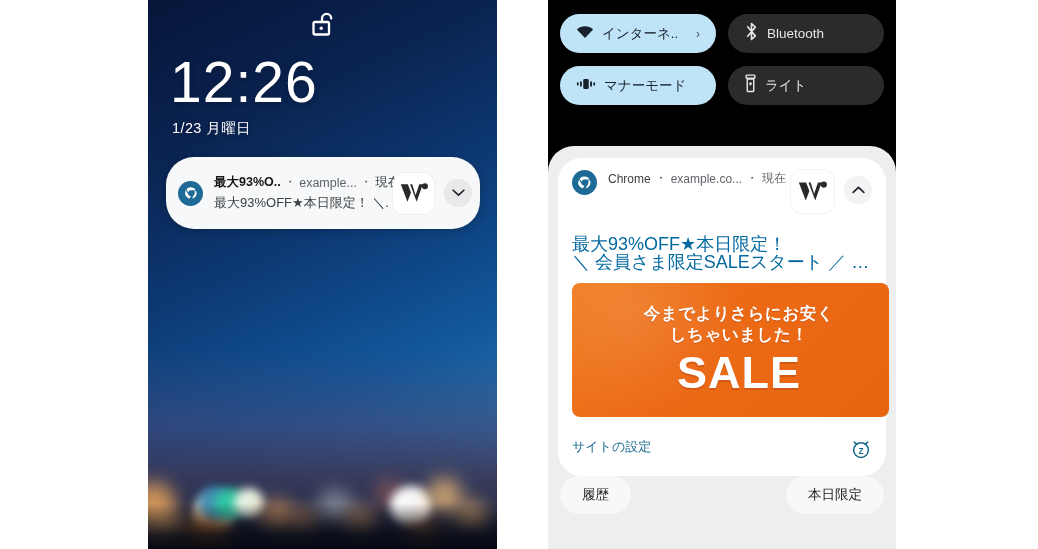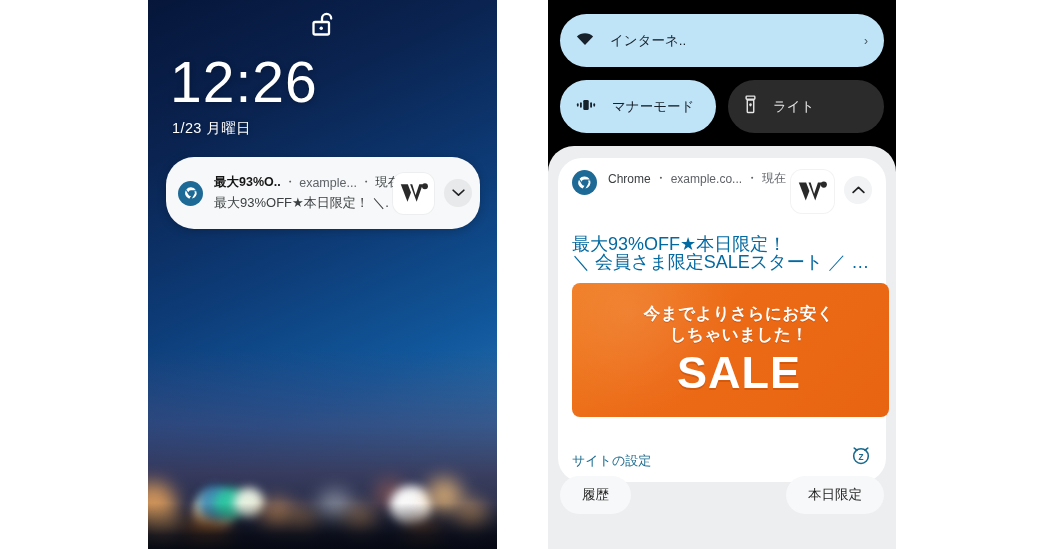--- a/index.html
+++ b/index.html
@@ -62,22 +62,22 @@
   .chev-circle{
     width:28px;height:28px;border-radius:50%;background:#e7e9ea;flex:0 0 auto;
     display:flex;align-items:center;justify-content:center;margin-left:10px;margin-right:2px;
   }
 
   
   .shade{position:absolute;left:548px;top:0;width:348px;height:549px;background:#000000;overflow:hidden;}
   .qs{position:absolute;left:0;top:0;width:348px;padding:14px 12px 0 12px;box-sizing:border-box;}
   .qs-row{display:flex;gap:12px;margin-bottom:13px;}
   .tile{
-    flex:1 1 0;height:53px;border-radius:27px;display:flex;align-items:center;
-    padding:0 16px;box-sizing:border-box;gap:16px;
+    flex:1 1 0;height:39px;border-radius:27px;display:flex;align-items:center;
+    padding:0 16px;box-sizing:border-box;gap:8px;
   }
   .tile.on{background:#bfe3f7;color:#17212b;}
   .tile.off{background:#2b2b2b;color:#e6e6e6;}
   .tile-label{font-size:13.5px;font-weight:500;white-space:nowrap;overflow:hidden;text-overflow:ellipsis;}
   .tile-chev{margin-left:auto;font-size:12px;opacity:.75;}
 
   .shade-panel{
     position:absolute;left:0;top:146px;width:348px;height:403px;
     background:#eceef0;border-radius:26px 26px 0 0;
   }
@@ -109,21 +109,21 @@
   }
   .banner-l1,.banner-l2{
     color:#ffffff;font-weight:700;font-size:16.5px;letter-spacing:.5px;line-height:21px;
     text-shadow:0 1px 0 rgba(180,70,10,.55);
   }
   .banner-sale{
     color:#ffffff;font-weight:700;font-size:45px;line-height:48px;letter-spacing:1px;margin-top:4px;
     text-shadow:0 2px 0 rgba(180,70,10,.45);
   }
 
-  .nc-foot{display:flex;align-items:flex-end;margin-top:27px;padding-bottom:2px;}
+  .nc-foot{display:flex;align-items:flex-start;margin-top:21px;padding-bottom:2px;}
   .site-settings{color:#1a6a8e;font-size:13px;font-weight:500;}
   .snooze{margin-left:auto;}
 
   .shade-actions{
     position:absolute;left:12px;right:12px;top:330px;display:flex;align-items:center;
   }
   .pill{
     background:#f7f8f9;border-radius:20px;height:38px;display:flex;align-items:center;
     justify-content:center;padding:0 22px;font-size:13.5px;color:#1f1f1f;font-weight:500;
   }
@@ -208,20 +208,28 @@
     <div class="qs">
       <div class="qs-row">
         <div class="tile on">
           <span>
             <svg width="18" height="14" viewBox="0 0 20 15" aria-hidden="true">
               <path d="M10 14.2 L1 4.6 a13 13 0 0 1 18 0 Z" fill="#17212b"></path>
             </svg>
           </span>
           <span class="tile-label">インターネ..</span>
           <span class="tile-chev">›</span>
+        </div>
+        <div class="tile off">
+          <span>
+            <svg width="15" height="19" viewBox="0 0 14 20" aria-hidden="true">
+              <path d="M3 5 L11 14.6 L7 18.4 V1.6 L11 5.4 L3 15" fill="none" stroke="#e6e6e6" stroke-width="1.7" stroke-linecap="round" stroke-linejoin="round"></path>
+            </svg>
+          </span>
+          <span class="tile-label">Bluetooth</span>
         </div>
       </div>
       <div class="qs-row">
         <div class="tile on">
           <span>
             <svg width="20" height="16" viewBox="0 0 22 16" aria-hidden="true">
               <rect x="8" y="2.4" width="6" height="11.2" rx="1.4" fill="#17212b"></rect>
               <rect x="4.4" y="5" width="2" height="6" rx="1" fill="#17212b"></rect>
               <rect x="1" y="6.2" width="1.9" height="3.6" rx=".9" fill="#17212b"></rect>
               <rect x="15.6" y="5" width="2" height="6" rx="1" fill="#17212b"></rect>

